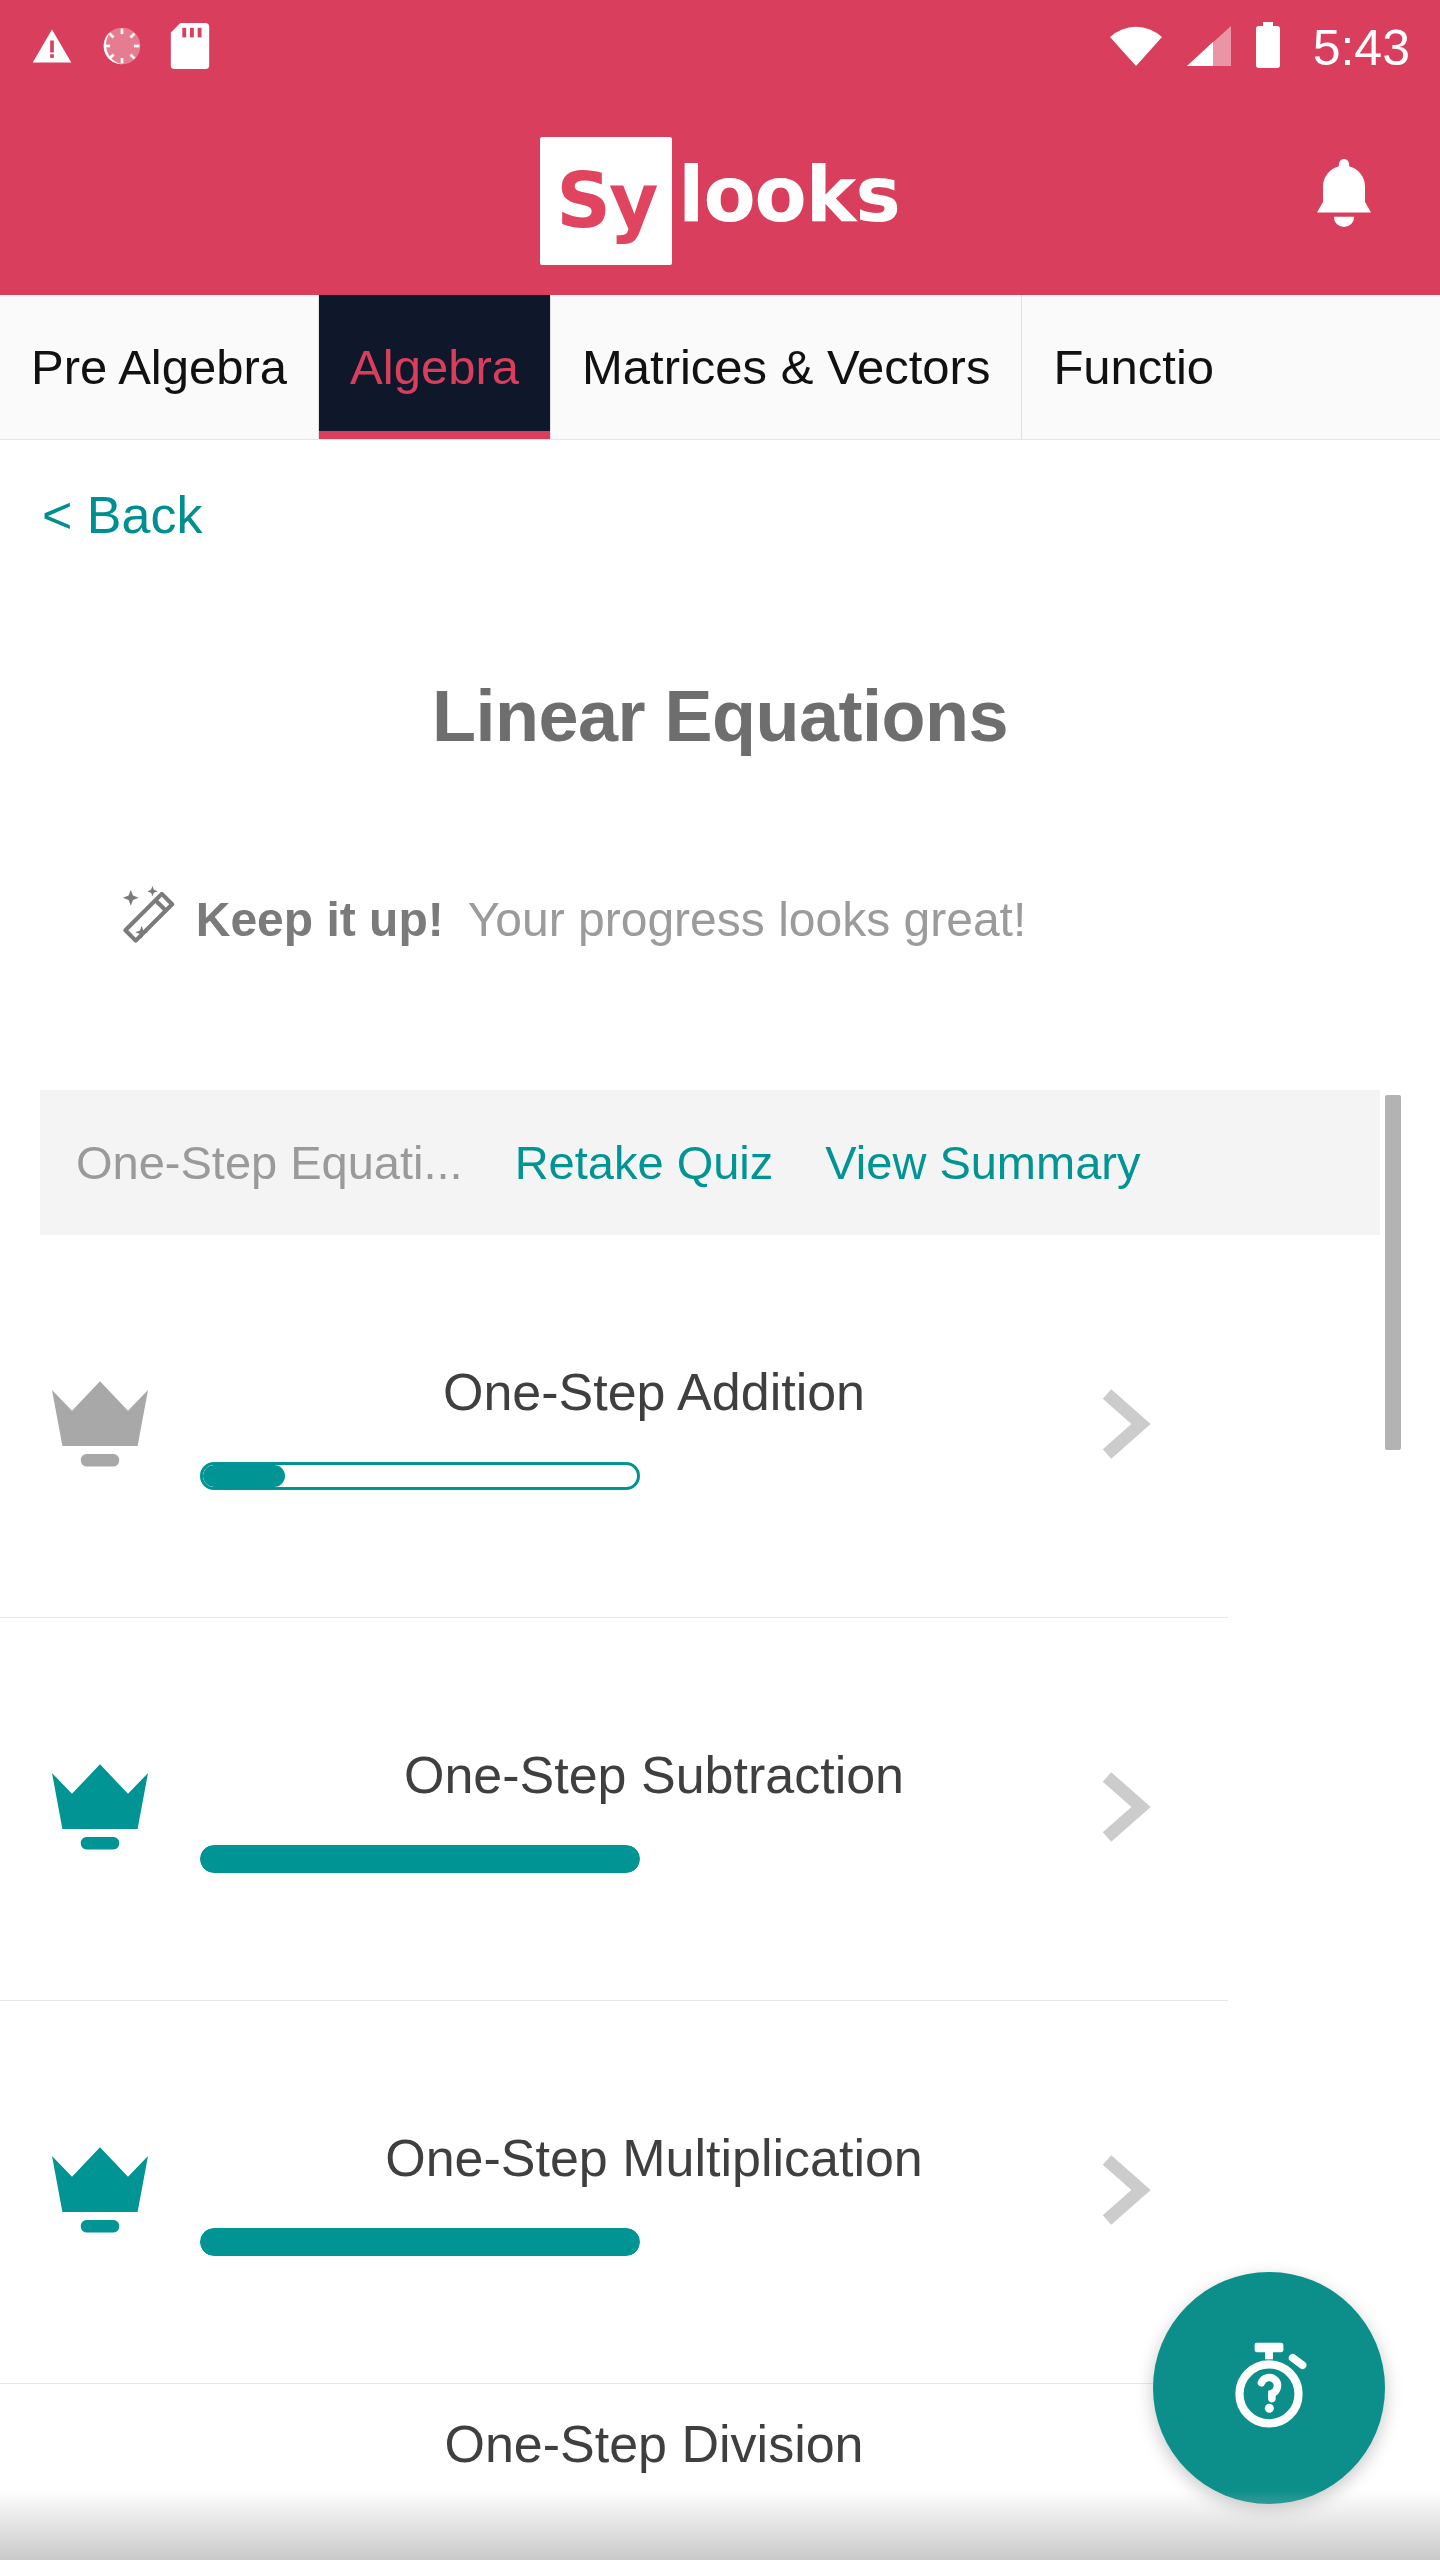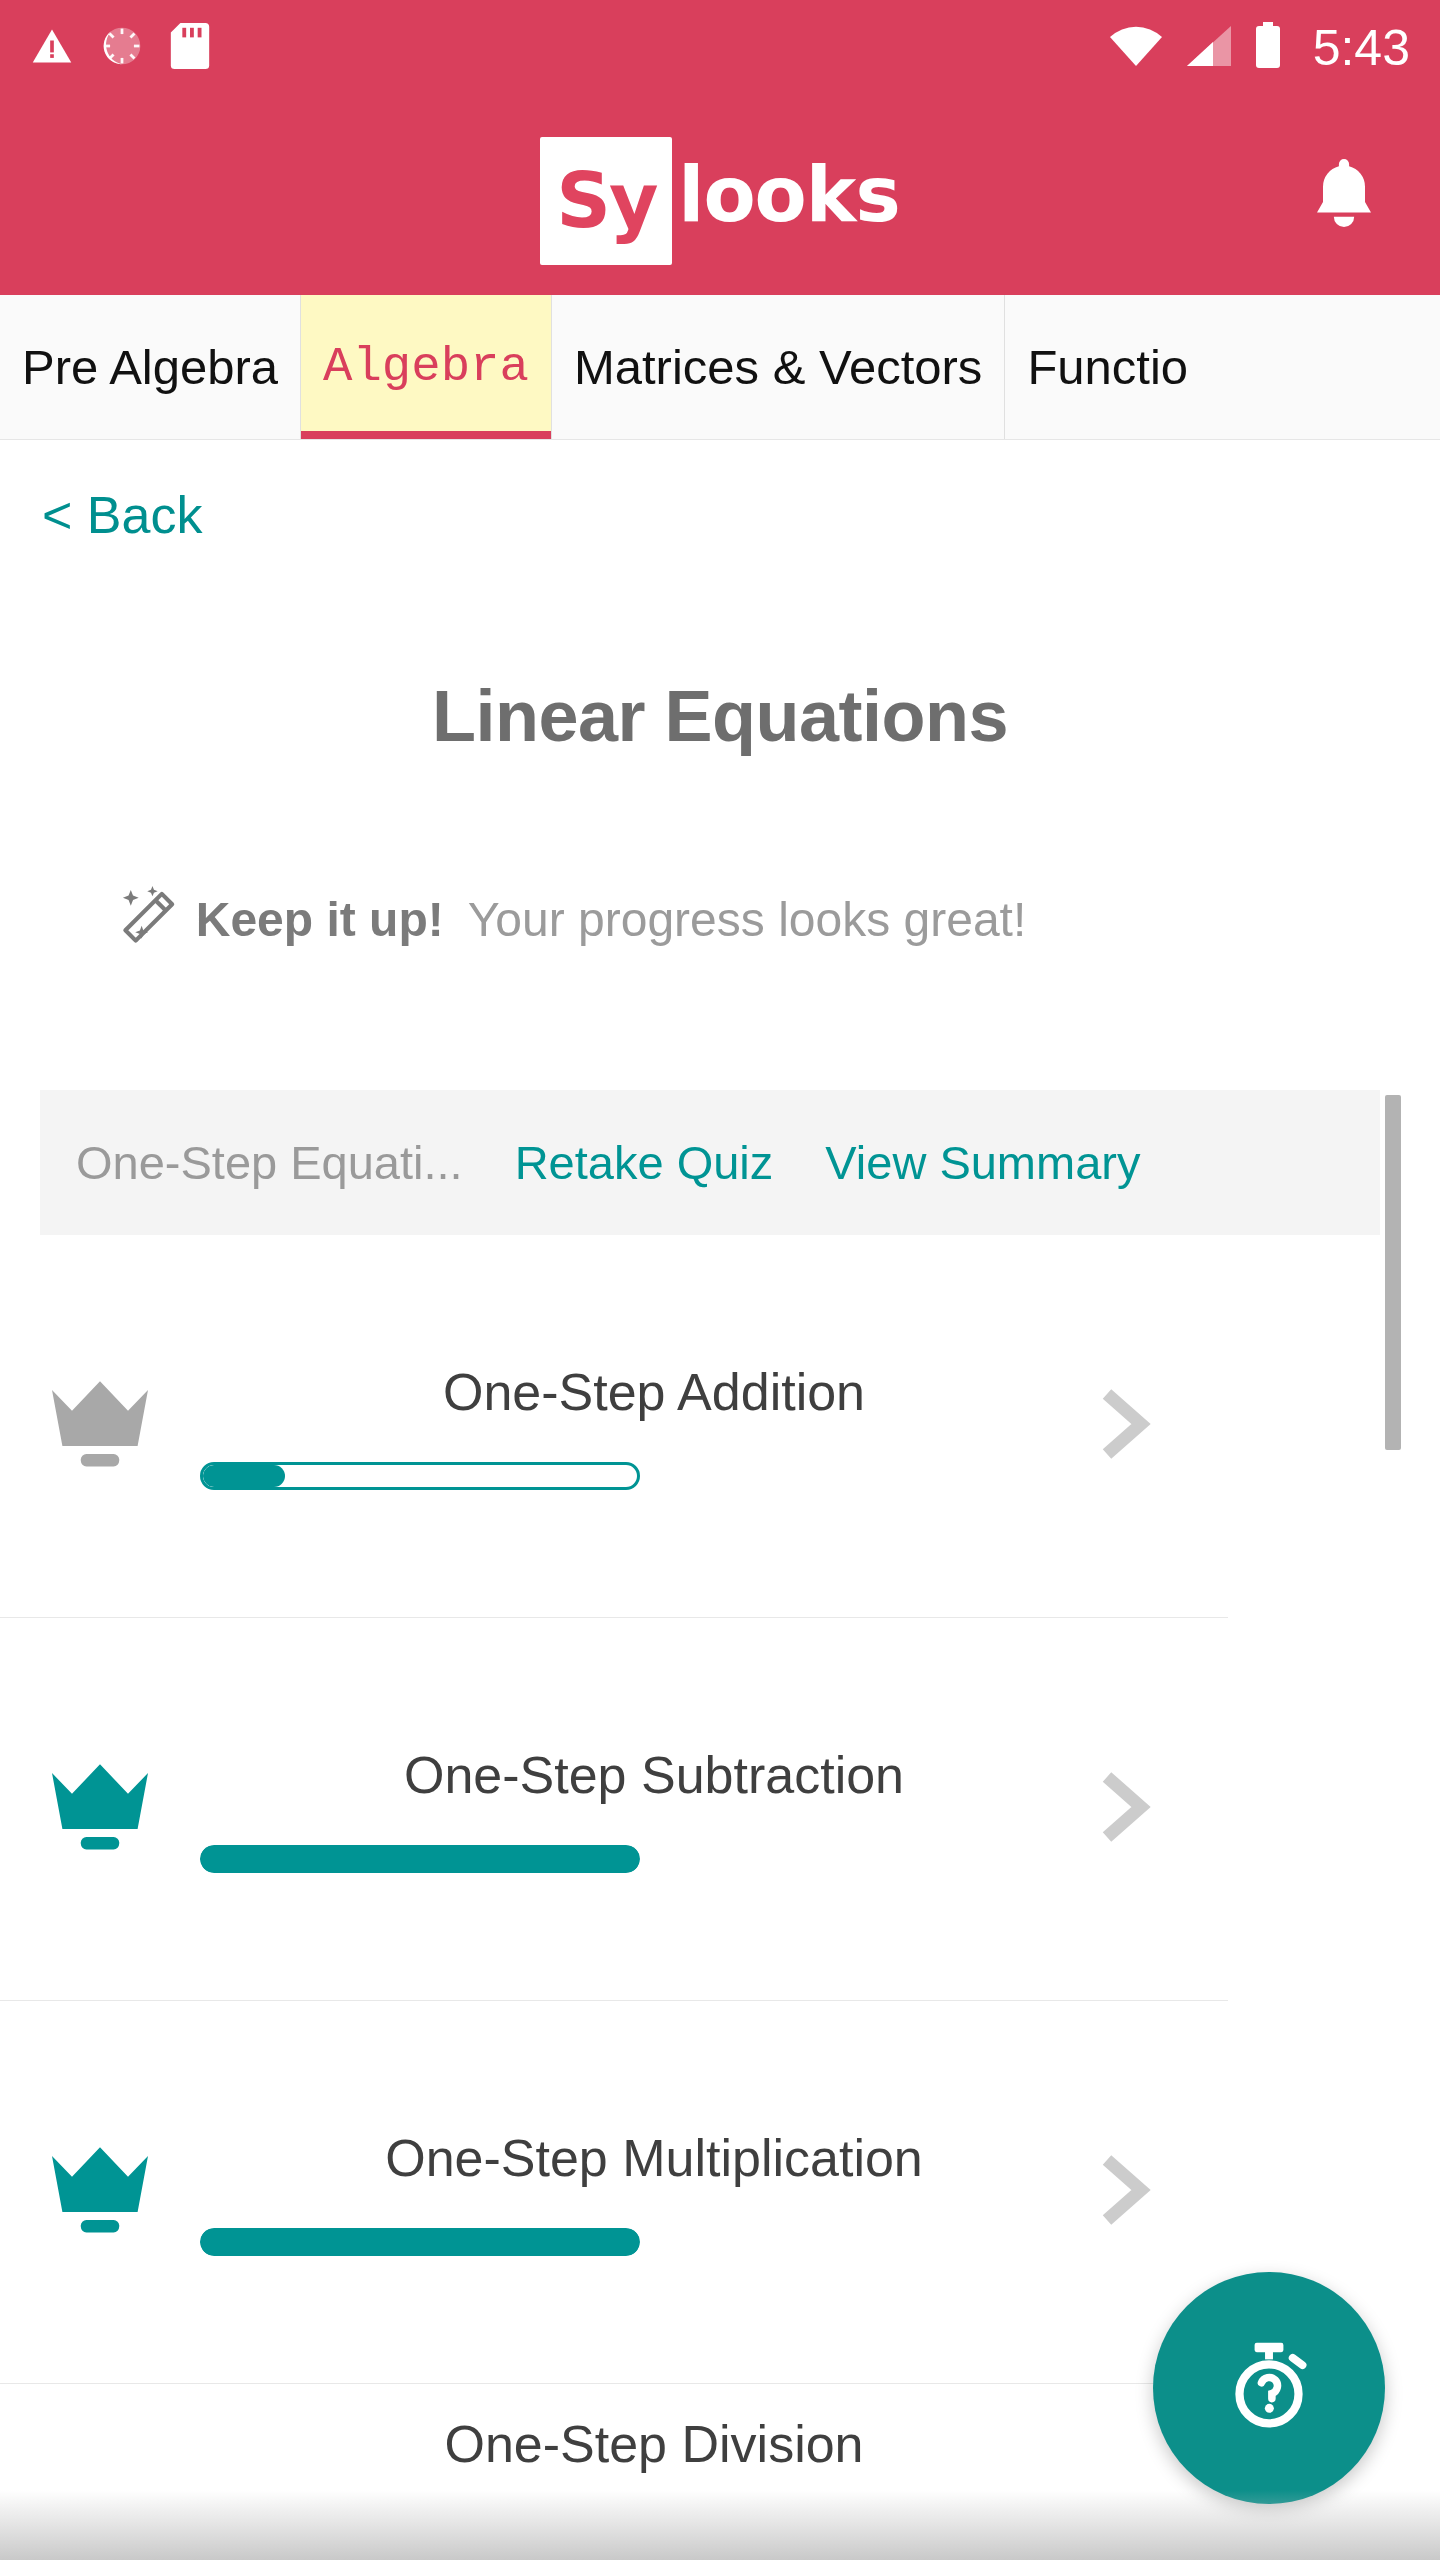--- a/index.html
+++ b/index.html
@@ -51,26 +51,26 @@
 
   
   .tabs{
     position:absolute; top:295px; left:0; width:1440px; height:145px;
     background:#fafafa;
     display:flex; align-items:stretch; overflow:hidden;
     border-bottom:1px solid #e6e6e6;
   }
   .tab{
     display:flex; align-items:center; justify-content:center;
-    padding:0 22px; position:relative;
+    padding:0 31px; position:relative;
     font-size:49px; color:#111111; white-space:nowrap;
     flex:0 0 auto;
   }
   .tab + .tab{ border-left:1px solid #e0e0e0; }
-  .tab.active{ color:#d93f5c; background:#fef9c3;font-family:Liberation Mono, monospace; }
+  .tab.active{ color:#d93f5c; background:#0f172a; }
   .tab.active::after{
     content:""; position:absolute; bottom:0; left:0; right:0;
     height:8px; background:#d93f5c;
   }
 
   
   .back{
     position:absolute; top:485px; left:42px;
     font-size:52px; color:#008f8f; white-space:nowrap;
   }

